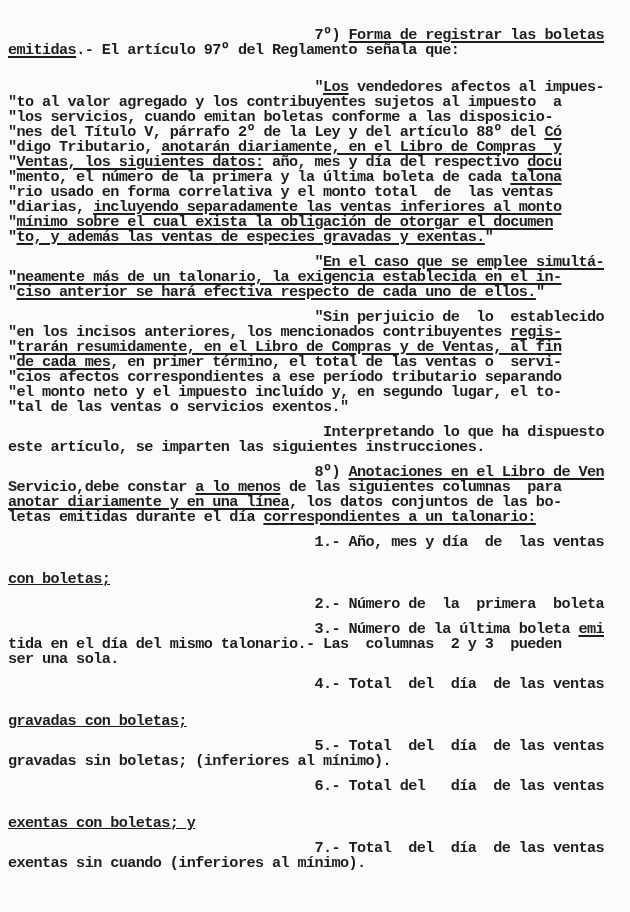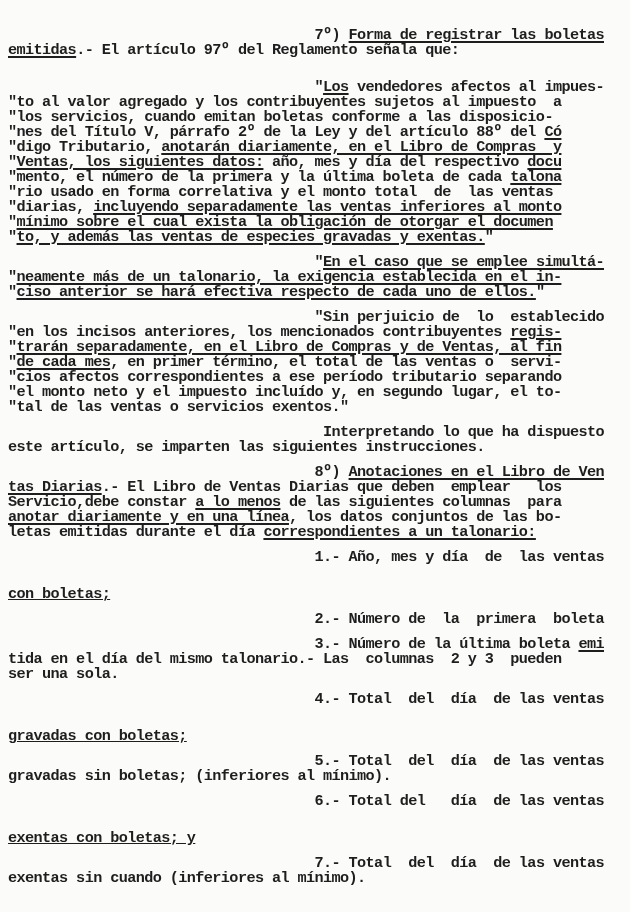--- a/index.html
+++ b/index.html
@@ -55,33 +55,32 @@
       <div class="line"><span>"</span><span class="u">to, y además las ventas de especies gravadas y exentas.</span><span>"</span></div>
     </div>
     <div class="para">
       <div class="line right"><span>"</span><span class="u">En el caso que se emplee simultá-</span></div>
       <div class="line"><span>"</span><span class="u">neamente más de un talonario, la exigencia establecida en el in-</span></div>
       <div class="line"><span>"</span><span class="u">ciso anterior se hará efectiva respecto de cada uno de ellos.</span><span>"</span></div>
     </div>
     <div class="para">
       <div class="line right"><span>"Sin perjuicio de  lo  establecido</span></div>
       <div class="line"><span>"en los incisos anteriores, los mencionados contribuyentes </span><span class="u">regis-</span></div>
-      <div class="line"><span>"</span><span class="u">trarán separadamente, en el Libro de Compras y de Ventas, al fin</span></div>
+      <div class="line"><span>"</span><span class="u">trarán resumidamente, en el Libro de Compras y de Ventas, al fin</span></div>
       <div class="line"><span>"</span><span class="u">de cada mes</span><span>, en primer término, el total de las ventas o  servi-</span></div>
       <div class="line"><span>"cios afectos correspondientes a ese período tributario separando</span></div>
       <div class="line"><span>"el monto neto y el impuesto incluído y, en segundo lugar, el to-</span></div>
       <div class="line"><span>"tal de las ventas o servicios exentos."</span></div>
     </div>
     <div class="para">
       <div class="line right"><span>Interpretando lo que ha dispuesto</span></div>
       <div class="line"><span>este artículo, se imparten las siguientes instrucciones.</span></div>
     </div>
     <div class="para">
       <div class="line right"><span>8º) </span><span class="u">Anotaciones en el Libro de Ven</span></div>
-      <div class="line"><span class="u">tas Diarias</span><span>.- El Libro de Ventas Diarias que deben  emplear   los</span></div>
       <div class="line"><span>Servicio,debe constar </span><span class="u">a lo menos</span><span> de las siguientes columnas  para</span></div>
       <div class="line"><span class="u">anotar diariamente y en una línea</span><span>, los datos conjuntos de las bo-</span></div>
       <div class="line"><span>letas emitidas durante el día </span><span class="u">correspondientes a un talonario:</span></div>
     </div>
     <div class="para loose">
       <div class="line right"><span>1.- Año, mes y día  de  las ventas</span></div>
       <div class="line"><span>con boletas;</span></div>
     </div>
     <div class="para loose">
       <div class="line right"><span>2.- Número de  la  primera  boleta</span></div>

